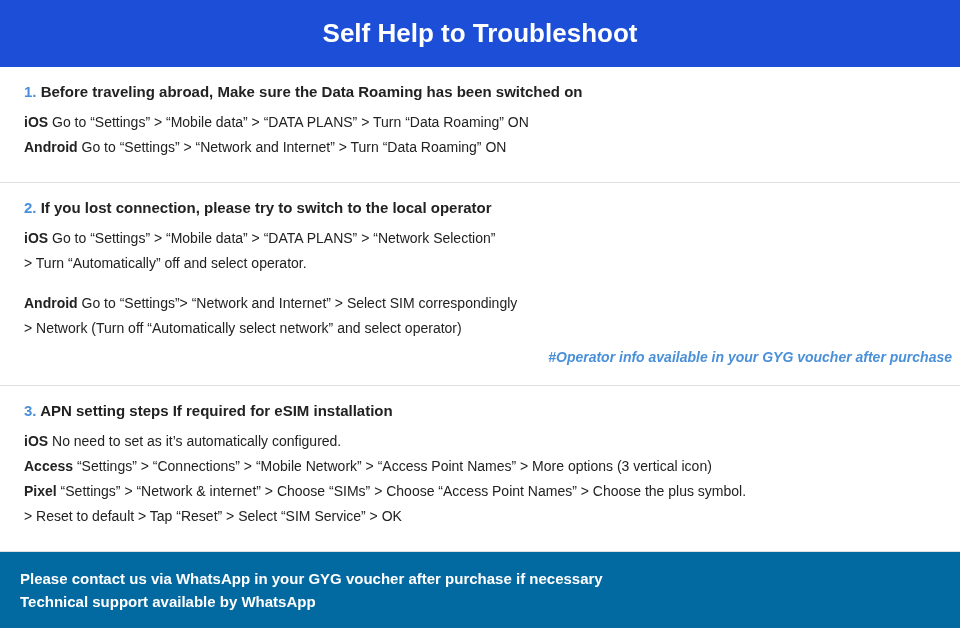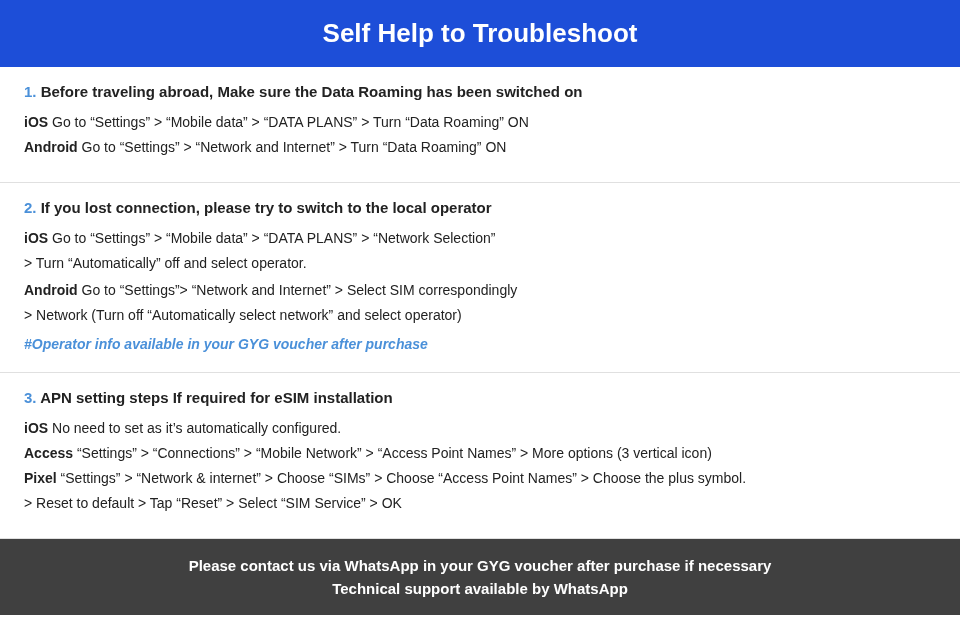--- a/index.html
+++ b/index.html
@@ -54,25 +54,25 @@
       font-weight: bold;
       display: inline;
     }
 
     .operator-info {
       color: #4a90d9;
       font-weight: bold;
       font-size: 14px;
       margin-top: 10px;
       font-style: italic;
+      text-align: right;
     }
 
     .footer {
-      background: #404040;
-      text-align: center;
+      background: #0369a1;
       padding: 18px 20px;
       margin-top: 0;
     }
 
     .footer p {
       color: #fff;
       font-size: 15px;
       font-weight: bold;
       margin-bottom: 6px;
     }
@@ -107,21 +107,21 @@
     <div class="section-title">
       <span class="section-number">2.</span>
       <span>If you lost connection, please try to switch to the local operator</span>
     </div>
     <div class="step-line">
       <span class="step-label">iOS</span><span>    Go to “Settings” &gt; “Mobile data” &gt; “DATA PLANS” &gt; “Network Selection”</span>
     </div>
     <div class="step-line">
       <span>&gt; Turn “Automatically” off and select operator.</span>
     </div>
-    <div class="step-line" style="margin-top:6px;">
+    <div class="step-line" style="margin-top:19px;">
       <span class="step-label">Android</span><span>    Go to “Settings”&gt;  “Network and Internet” &gt; Select SIM correspondingly</span>
     </div>
     <div class="step-line">
       <span>&gt; Network (Turn off “Automatically select network” and select operator)</span>
     </div>
     <div class="operator-info">
       <span>#Operator info available in your GYG voucher after purchase</span>
     </div>
   </div>
 

